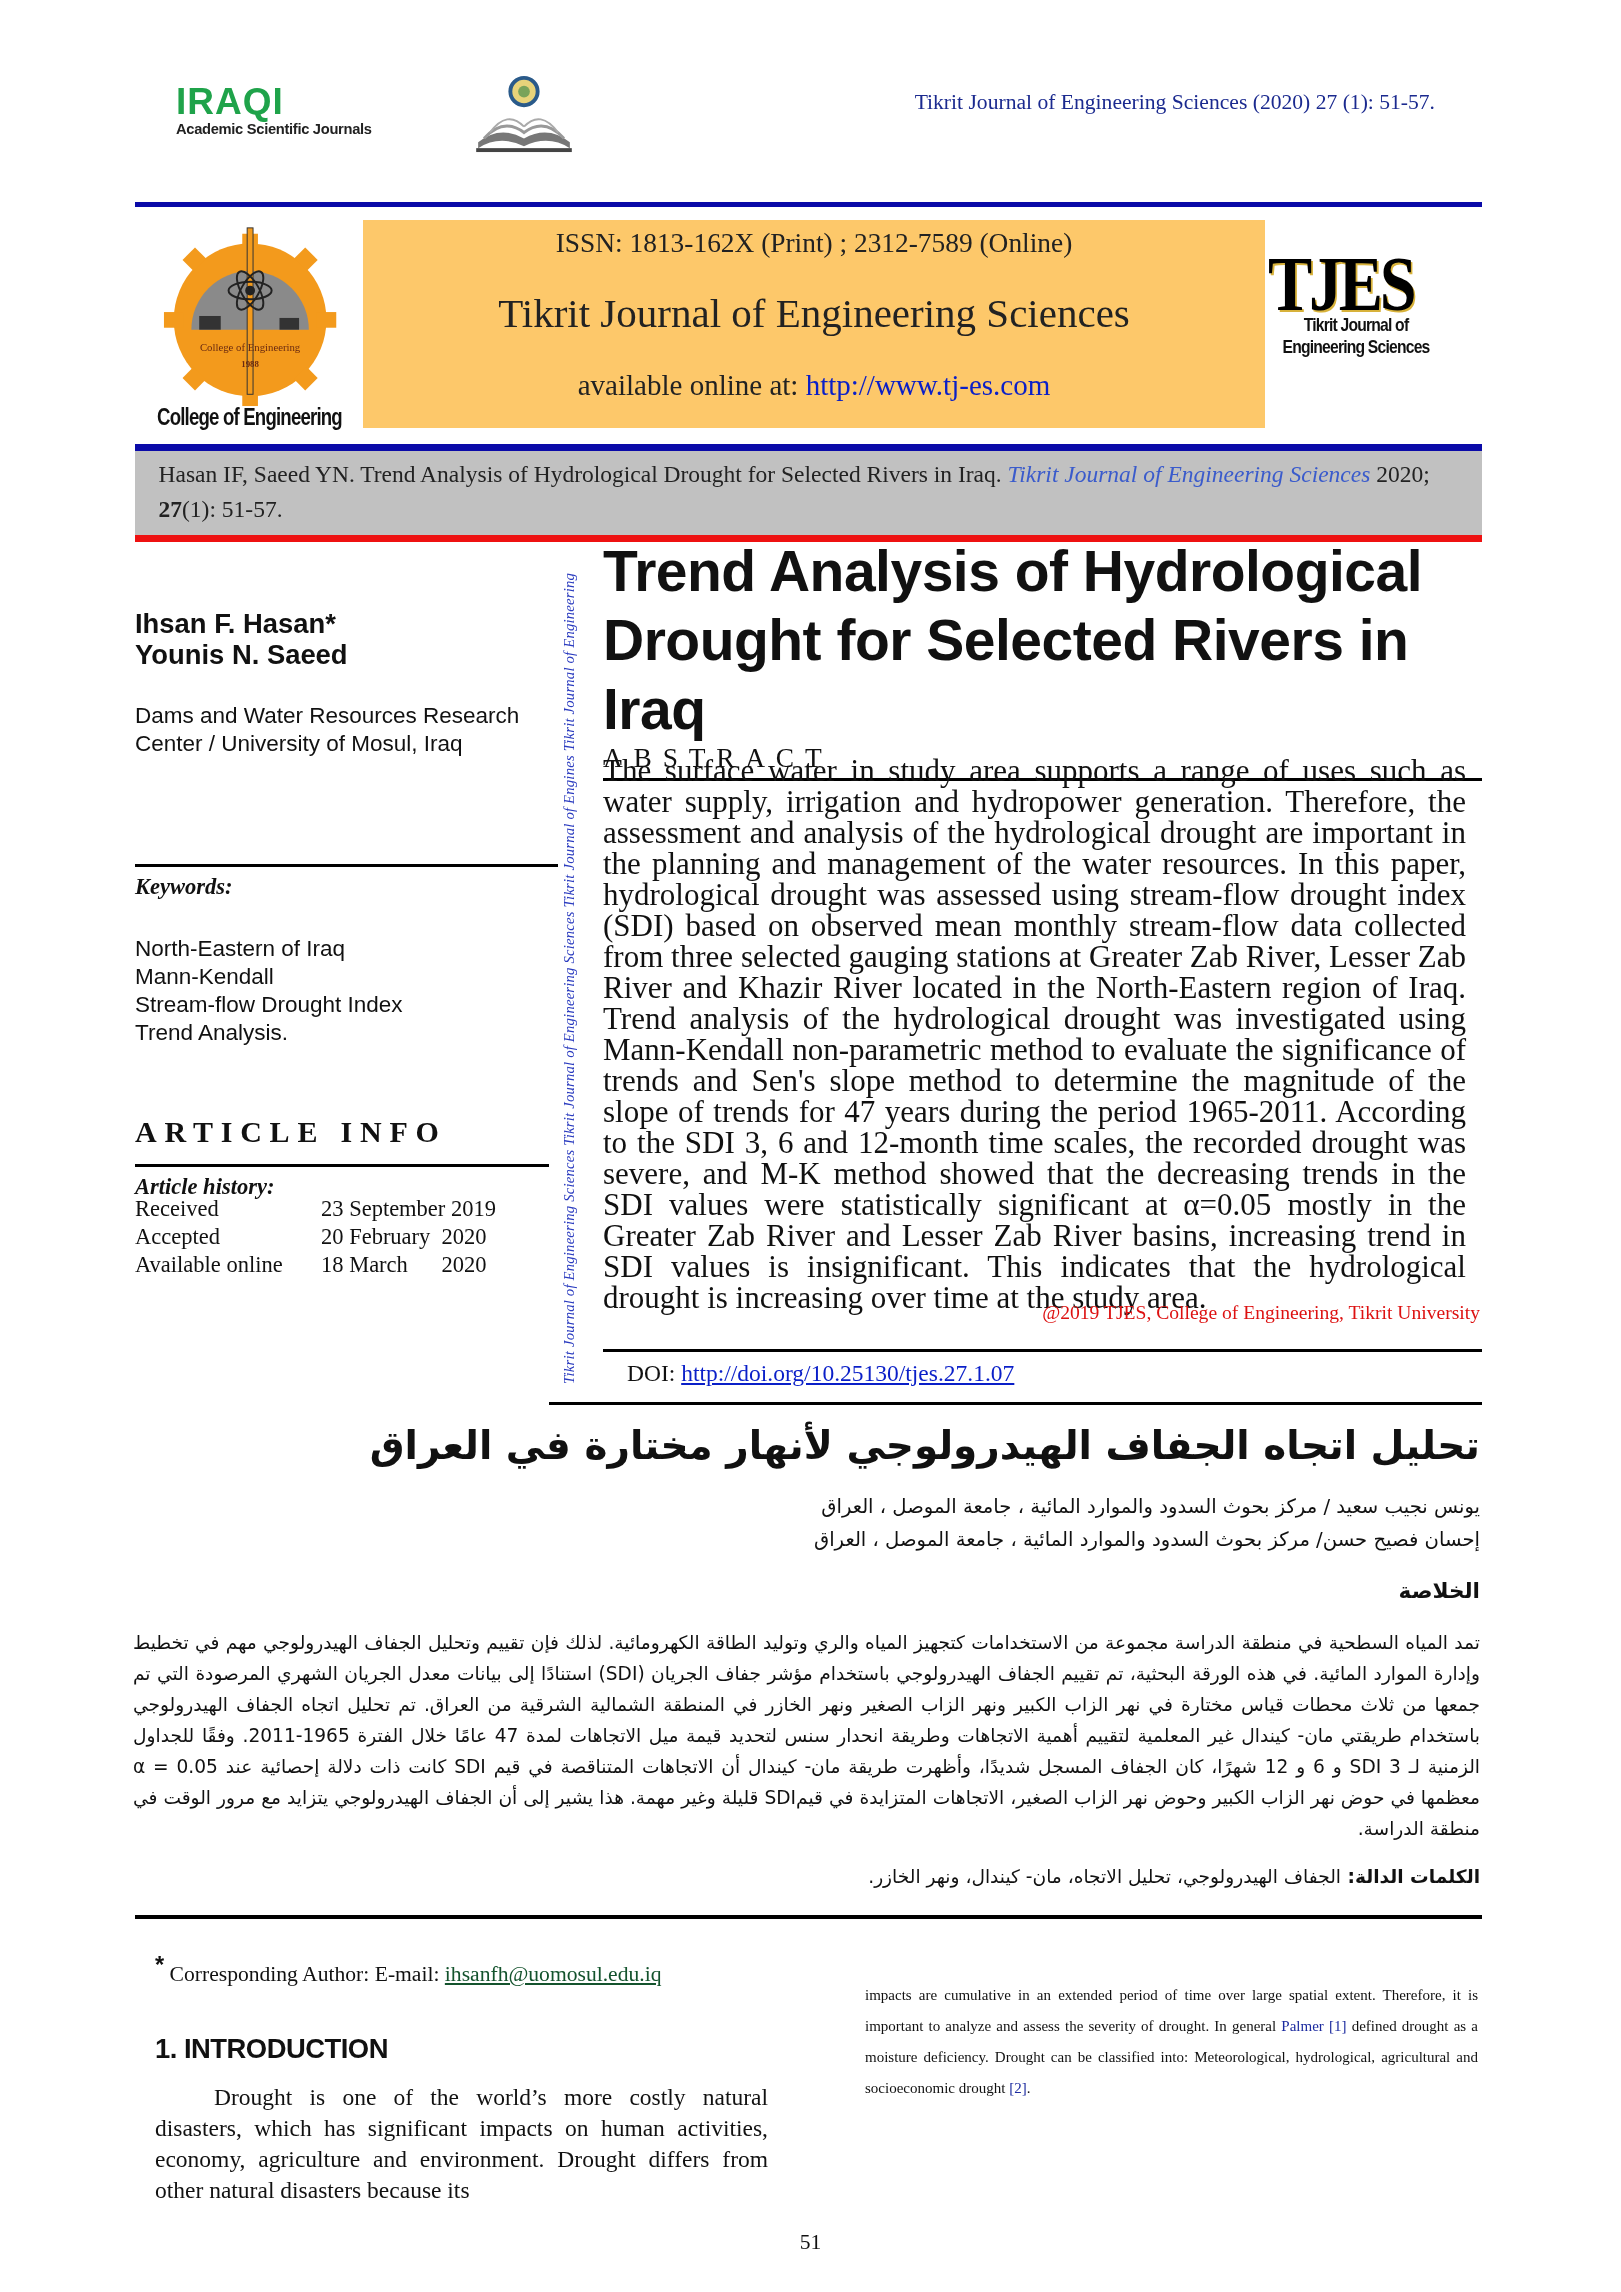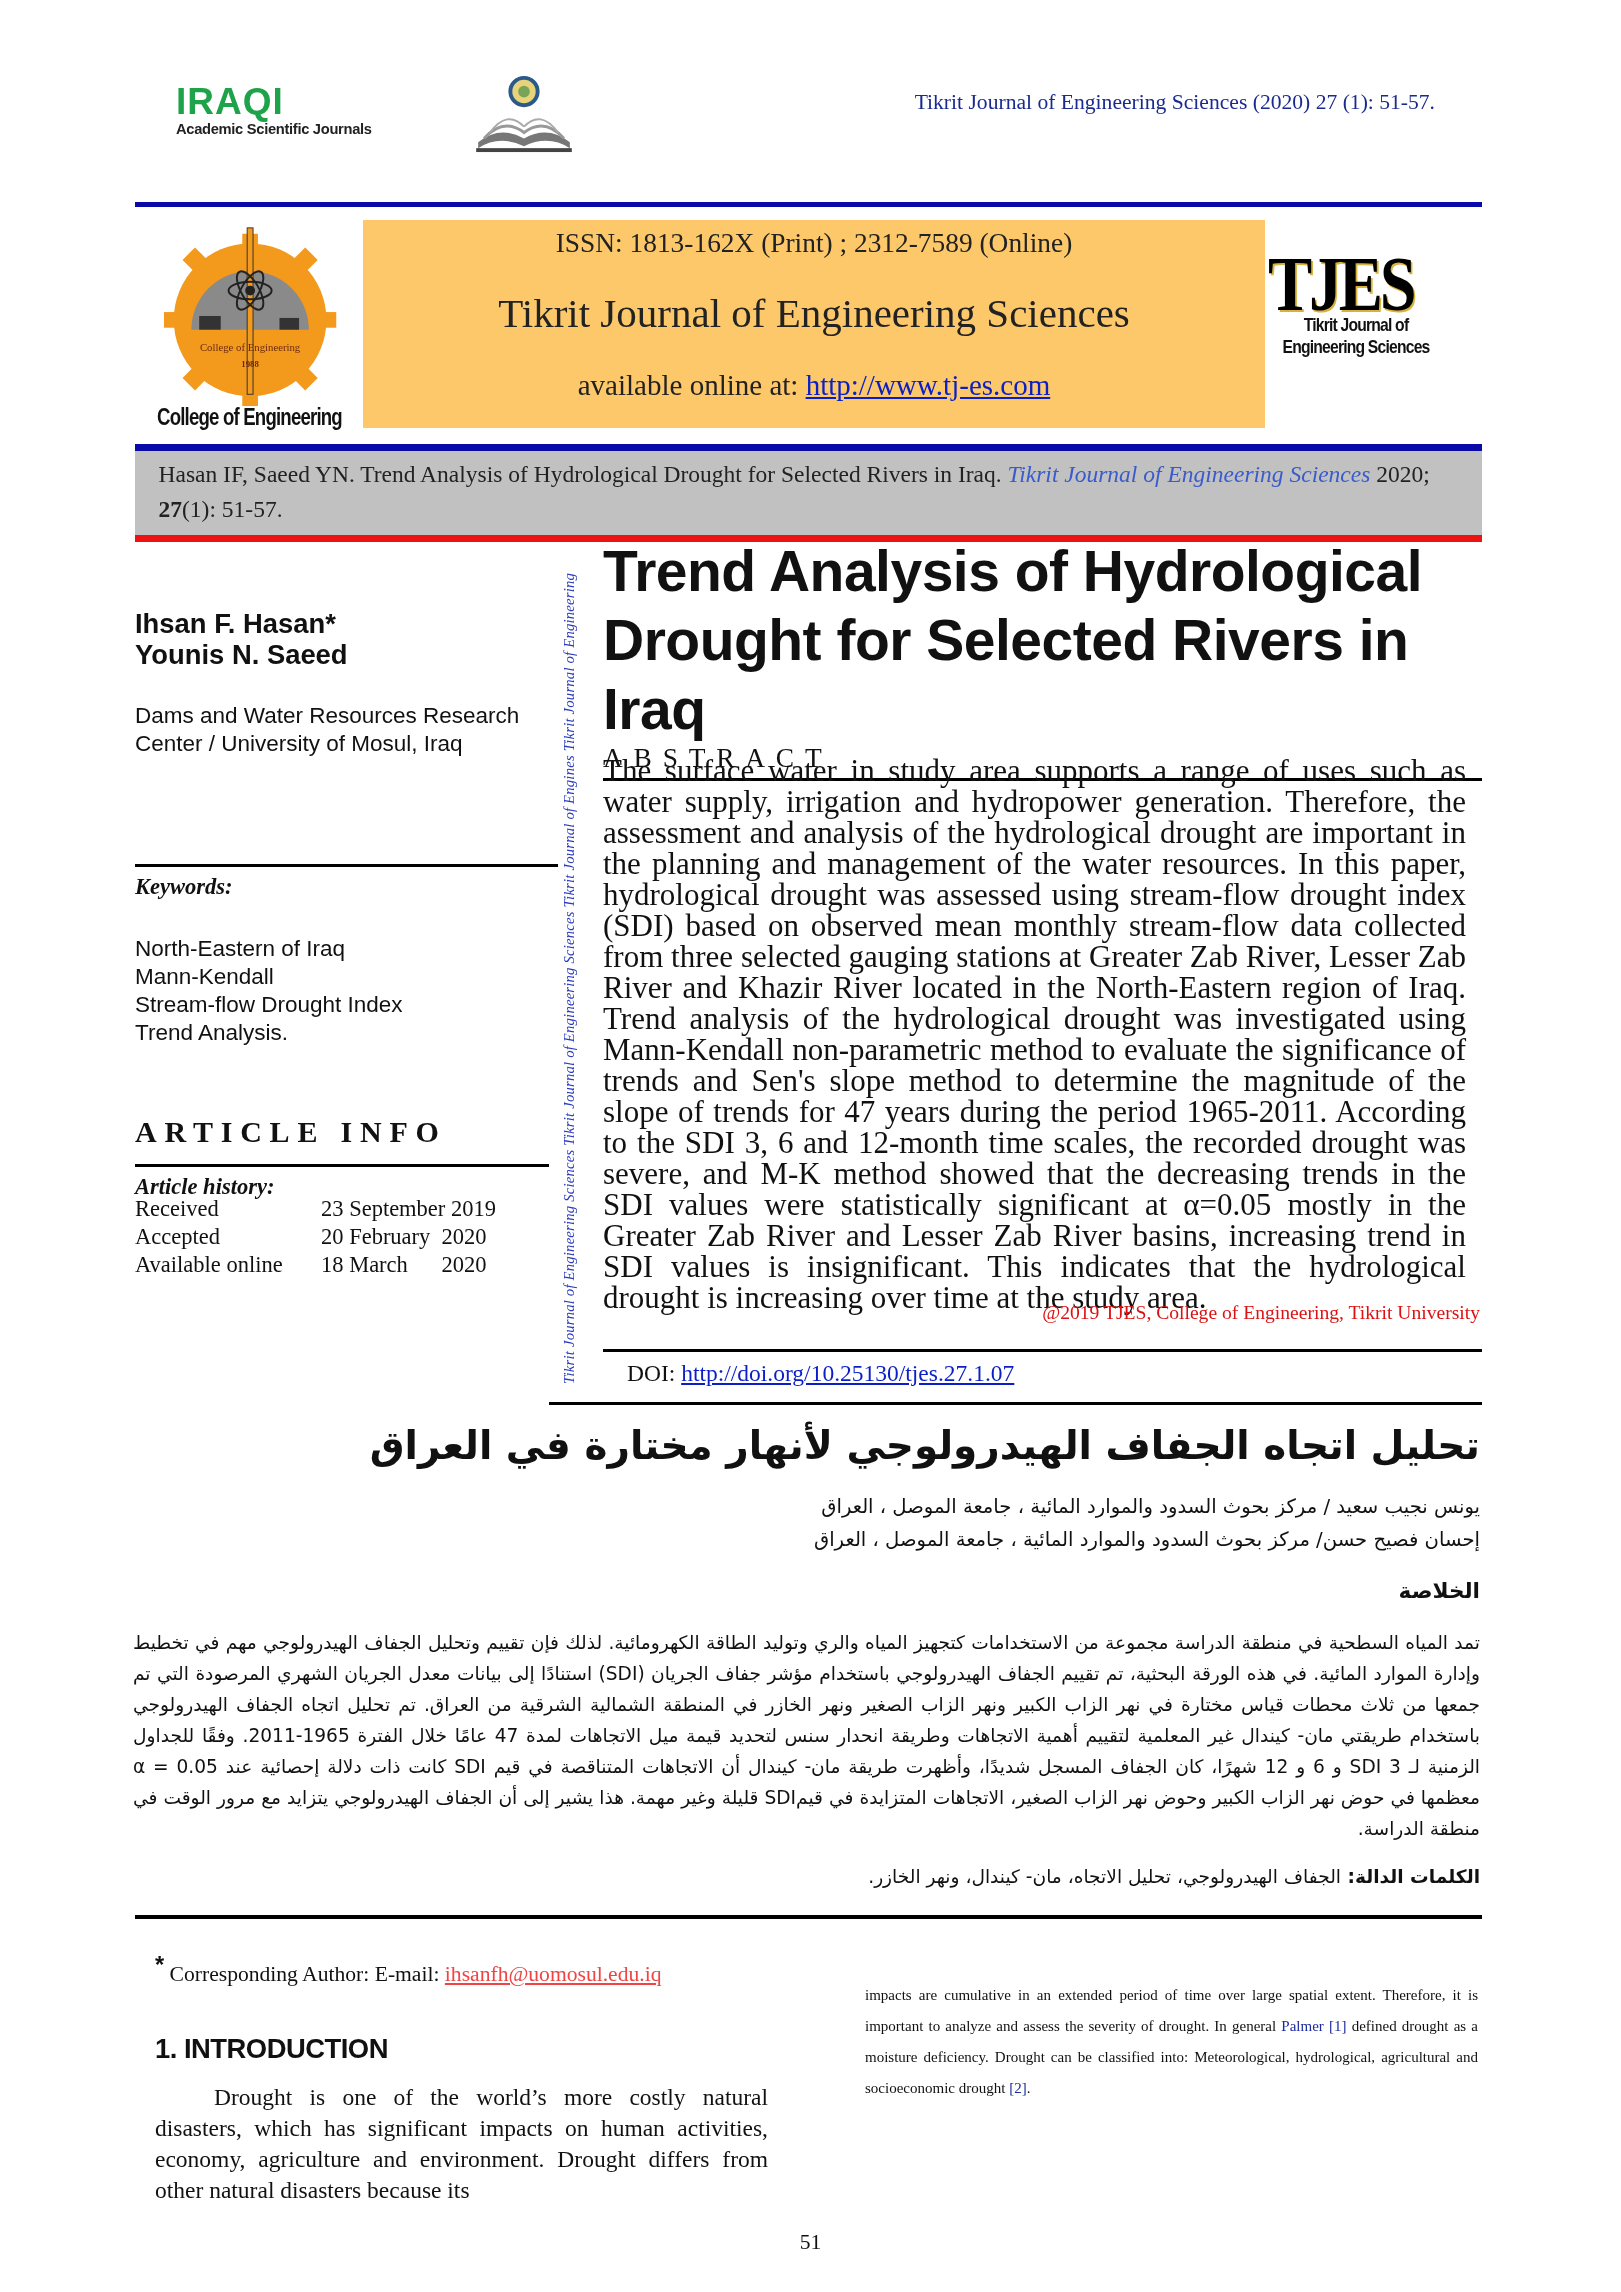--- a/index.html
+++ b/index.html
@@ -15,21 +15,21 @@
 
   .rule-blue { left: 135px; width: 1347px; height: 4.9px; background: #0a0aa8; }
 
   
   .college-logo { left: 152px; top: 222px; width: 206px; height: 214px; }
   .college-label { left: 157px; top: 404px; font-family: "Liberation Sans", sans-serif; font-weight: 900; font-size: 18.6px; letter-spacing: -0.8px; transform: scaleY(1.25); transform-origin: left top; }
   .banner { left: 363px; top: 220px; width: 902px; height: 208px; background: #fdc86a; }
   .issn { position: absolute; top: 7.8px; width: 100%; text-align: center; font-size: 27.4px; color: #222; }
   .banner-title { position: absolute; top: 69px; width: 100%; text-align: center; font-size: 41px; color: #222; }
   .available { position: absolute; top: 149px; width: 100%; text-align: center; font-size: 29px; color: #222; }
-  .available a { color: #0a1fc8; text-decoration: underline; }
+  .available a { color: #0a1fc8; }
   .tjes-logo { left: 1268px; top: 249px; width: 206px; height: 147px; }
   .tjes-big { font-family: "Liberation Serif", serif; font-weight: 900; font-size: 78px; line-height: 69px; letter-spacing: -3.9px; color: #000; text-shadow: 2px 2px 0 #d8b23a; transform: scaleX(0.85); transform-origin: left top; }
   .tjes-sub { font-family: "Liberation Sans", sans-serif; font-weight: 900; font-size: 15.7px; line-height: 17.6px; letter-spacing: -0.8px; text-align: center; width: 176px; transform: scaleY(1.2); }
 
   
   .cite-bar { left: 135px; top: 444px; width: 1347px; height: 84px; background: #c1c1c1; border-top: 7.8px solid #0a0aa8; border-bottom: 7.8px solid #ee1111; box-sizing: content-box; }
   .cite-text { position: absolute; left: 23.5px; top: 5.9px; right: 15.7px; font-size: 23.5px; line-height: 35px; color: #222; }
   .cite-text .jn { color: #3a5bcc; font-style: italic; }
 
   
@@ -60,21 +60,21 @@
   .ar-title { right: 141px; top: 1419px; width: 1274px; font-weight: 700; font-size: 39px; line-height: 53px; }
   .ar-auth { right: 141px; top: 1490px; width: 980px; font-size: 19.6px; line-height: 33px; }
   .ar-abs-h { right: 141px; top: 1578px; font-weight: 700; font-size: 21.6px; }
   .ar-abs { right: 141px; top: 1627px; width: 1347px; font-size: 18.6px; line-height: 31px; text-align: justify; }
   .ar-kw { right: 141px; top: 1866px; width: 1347px; font-size: 18.6px; }
   .ar-kw b { font-weight: 700; }
 
   
   .corr { left: 155px; top: 1952px; font-size: 21.6px; }
   .corr sup { font-family: "Liberation Sans", sans-serif; font-size: 23.5px; font-weight: 700; }
-  .corr a { color: #ef4444; text-decoration: underline; }
+  .corr a { color: #14532d; text-decoration: underline; }
   .intro-h { left: 155px; top: 2033px; font-family: "Liberation Sans", sans-serif; font-weight: 700; font-size: 27.4px; letter-spacing: -0.5px; }
   .col-left { left: 155px; top: 2082px; width: 613px; font-size: 23.5px; line-height: 31px; text-align: justify; text-indent: 59px; }
   .col-right { left: 865px; top: 1980px; width: 613px; font-size: 15px; line-height: 31px; text-align: justify; }
   .col-right .ref { color: #1b2a9f; }
   .page-num { left: 0; width: 1621px; top: 2230px; text-align: center; font-size: 21.6px; }
 </style>
 </head>
 <body>
 
 <div class="abs iraqi-logo">

